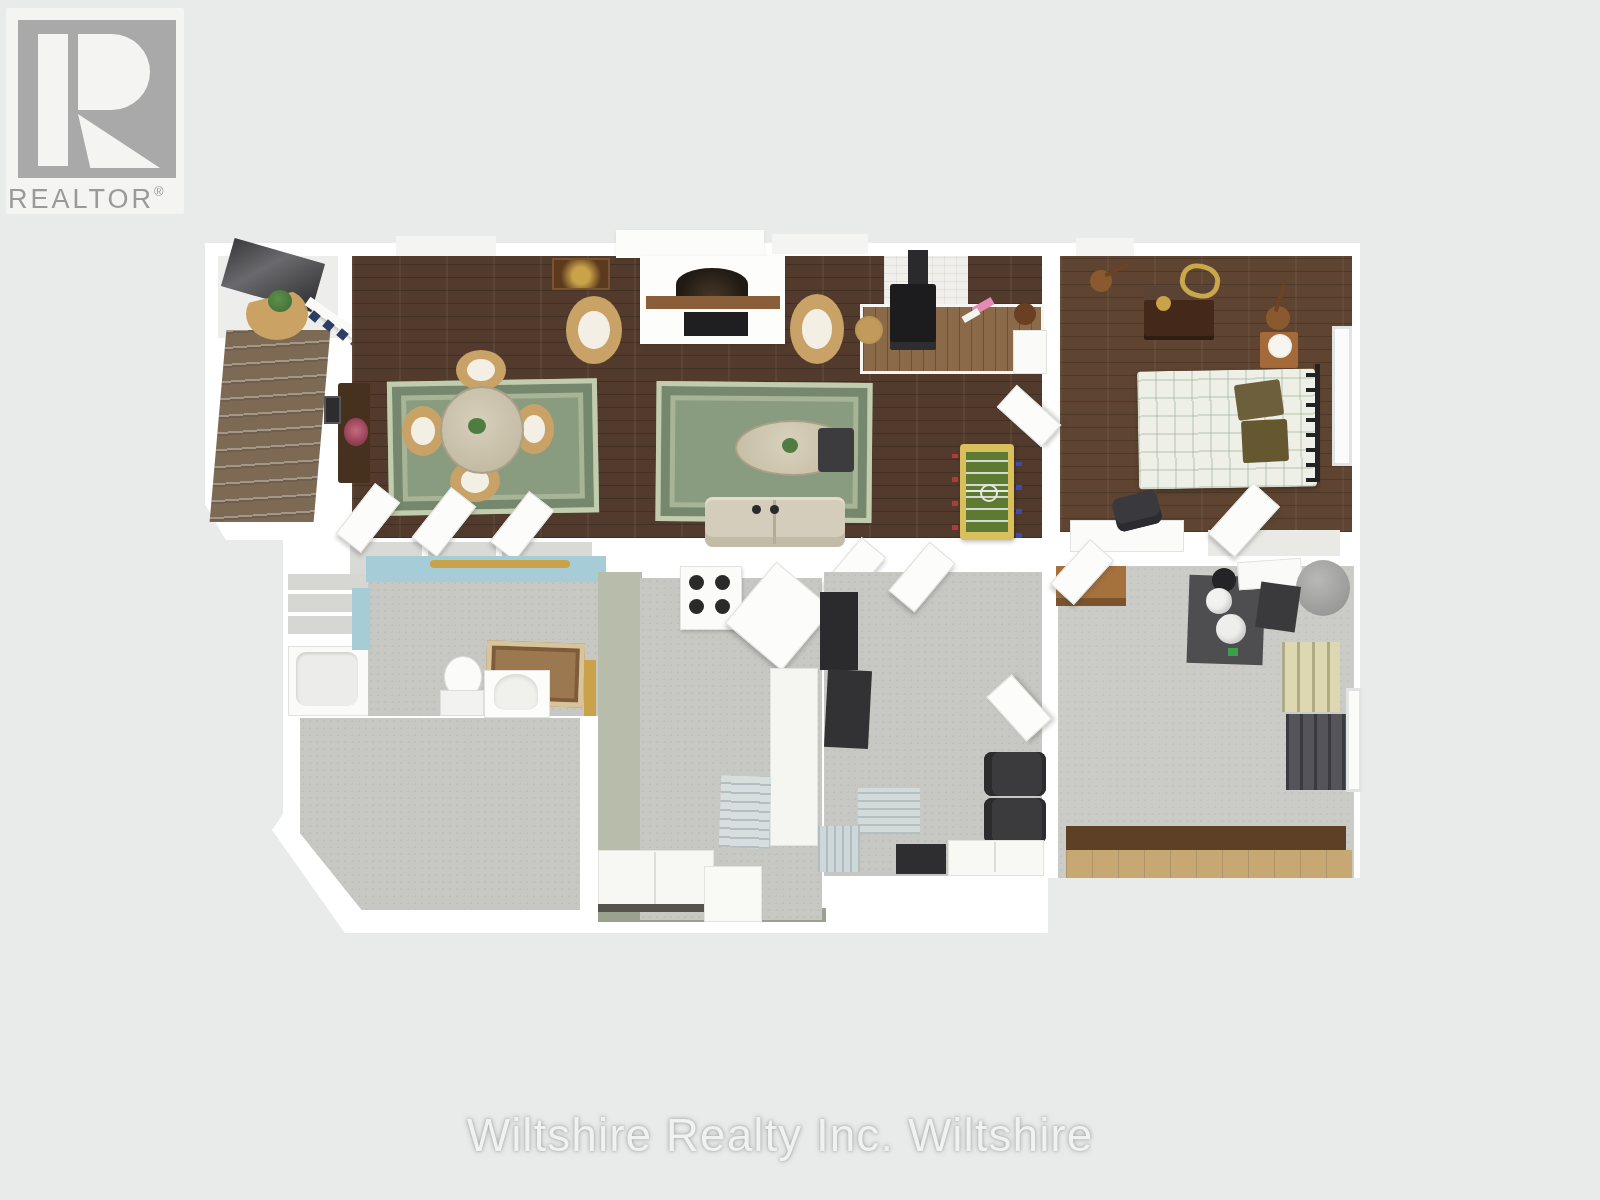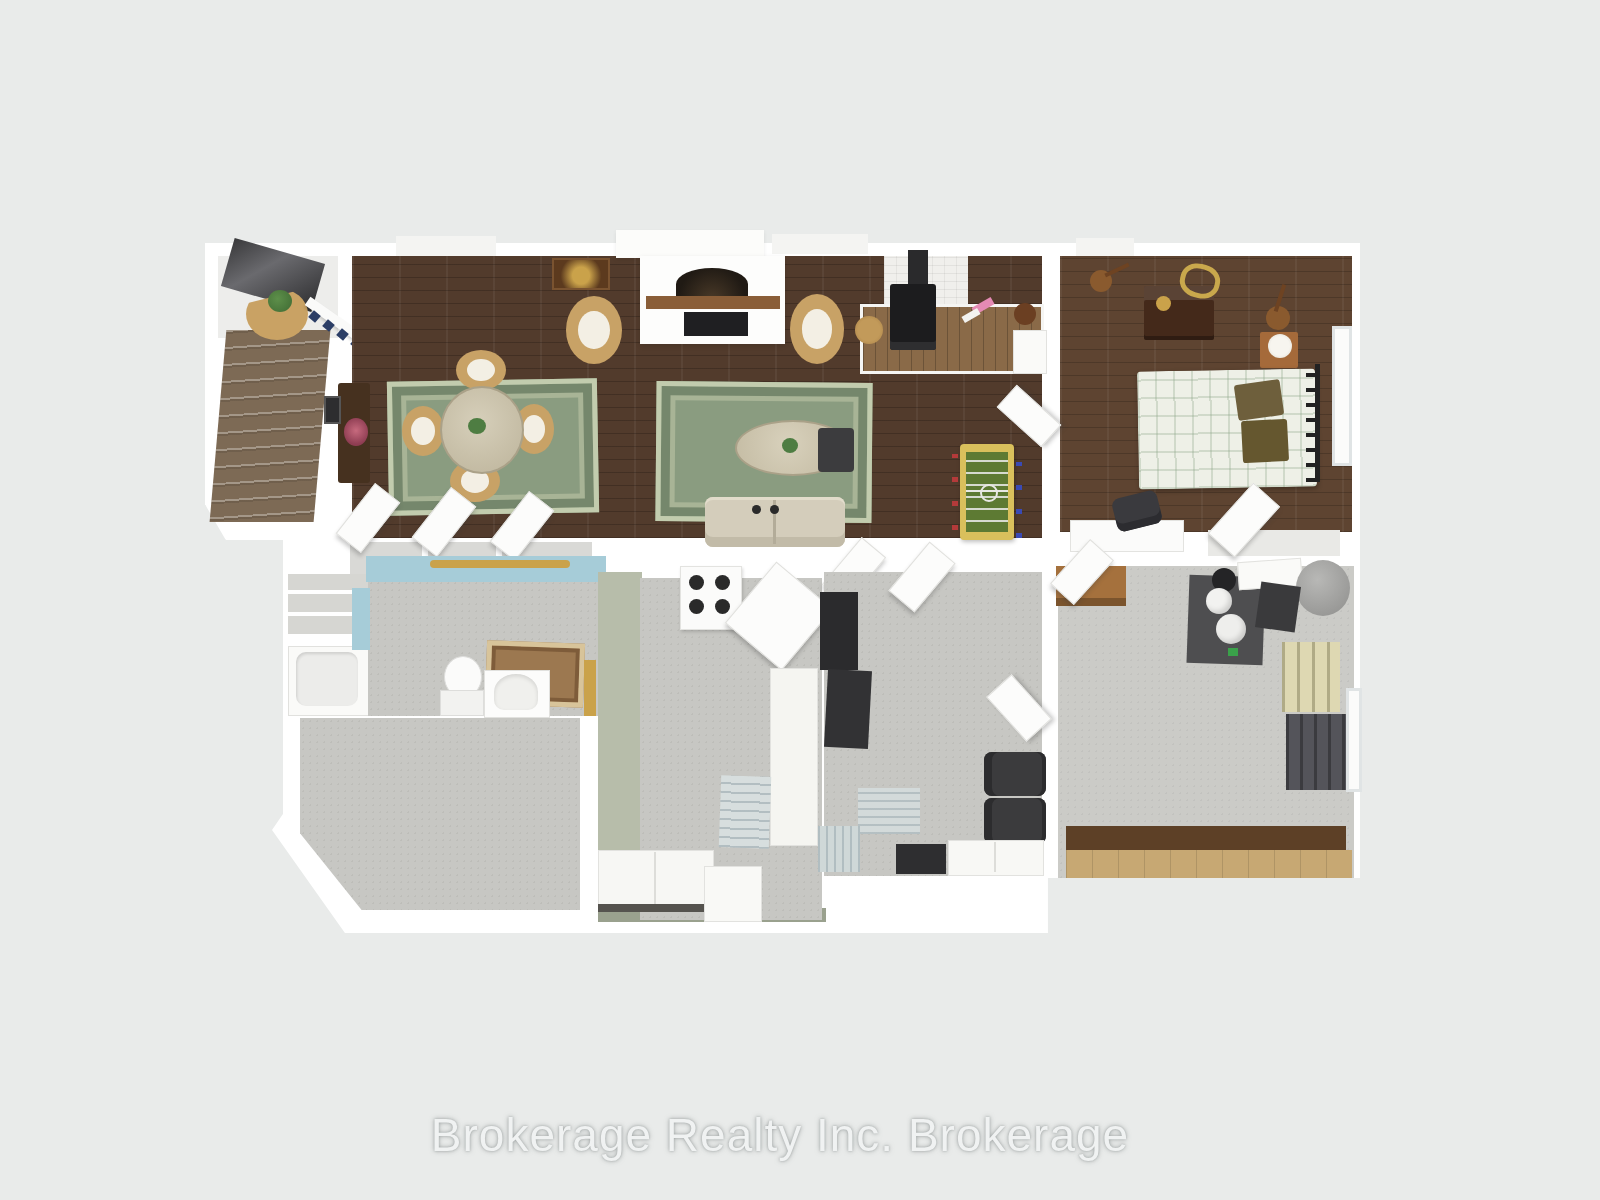--- a/index.html
+++ b/index.html
@@ -31,20 +31,28 @@
   
   .floor-label{position:absolute;left:24px;top:1134px;font-size:34px;color:#222;letter-spacing:1px;}
   .watermark{position:absolute;left:0;top:1108px;width:1560px;text-align:center;font-size:46px;
              letter-spacing:1px;color:#f0f2f2;text-shadow:0 0 5px rgba(120,126,126,.6),0 0 2px rgba(130,136,136,.5);}
 </style>
 </head>
 <body>
 
 <div id="canvas">
 
+  <div class="logo-card">
+    <div class="logo-block">
+      <div class="logo-leg"></div>
+      <div class="logo-bowl"></div>
+      <div class="logo-tri"></div>
+    </div>
+    <div class="logo-text"><span>REALTOR</span><span class="reg">®</span></div>
+  </div>
 
   <div class="wall" style="left:205px;top:243px;width:1155px;height:297px;
               clip-path:polygon(0 0,100% 0,100% 100%,1.8% 100%,0 88%);"></div>
   <div class="wall" style="left:265px;top:530px;width:1095px;height:405px;
               clip-path:polygon(1.64% 0,100% 0,100% 85.9%,71.5% 85.9%,71.5% 99.5%,7.3% 99.5%,0.64% 74.1%,1.64% 70.1%);"></div>
 
   <div class="abs" style="left:218px;top:256px;width:120px;height:82px;background:#ededeb;"></div>
   <div class="abs" style="left:218px;top:330px;width:104px;height:192px;background:#7d6a55;transform:skewX(-5deg);
               background-image:repeating-linear-gradient(176deg, rgba(255,255,255,.30) 0 2px, rgba(0,0,0,.10) 2px 4px, transparent 4px 17px);"></div>
   <div class="abs" style="left:226px;top:250px;width:94px;height:50px;transform:rotate(16deg);
@@ -215,14 +223,14 @@
   <div class="abs" style="left:1258px;top:584px;width:40px;height:46px;background:#3a3a3c;transform:rotate(8deg);"></div>
   <div class="abs" style="left:1282px;top:642px;width:58px;height:70px;background:#ded8b2;
               background-image:repeating-linear-gradient(90deg, rgba(120,115,80,.45) 0 3px, transparent 3px 15px);"></div>
   <div class="abs" style="left:1286px;top:714px;width:68px;height:76px;background:#54545a;
               background-image:repeating-linear-gradient(90deg, rgba(0,0,0,.30) 0 3px, transparent 3px 14px);"></div>
   <div class="abs" style="left:1066px;top:826px;width:280px;height:24px;background:#5d4026;"></div>
   <div class="abs" style="left:1066px;top:850px;width:286px;height:28px;background:#c7a873;background-image:repeating-linear-gradient(90deg, rgba(0,0,0,.12) 0 1px, transparent 1px 26px);"></div>
   <div class="door" style="left:1066px;top:542px;width:30px;height:58px;transform:rotate(42deg);"></div>
   <div class="abs" style="left:1346px;top:688px;width:16px;height:104px;background:#fbfbfa;box-shadow:inset 0 0 0 3px #e0e4e5;"></div>
 
-  <div class="watermark">Brokerage Realty Inc. Brokerage</div>
+  <div class="watermark">Wiltshire Realty Inc. Wiltshire</div>
 </div>
 
 </body></html>

